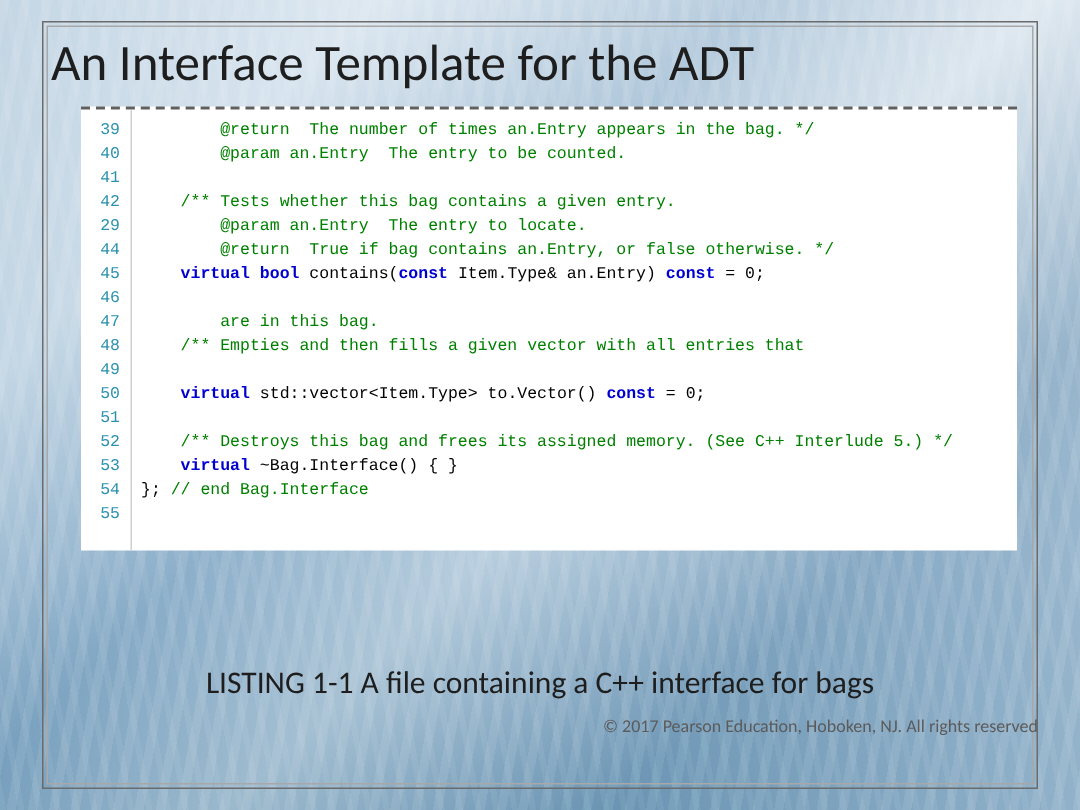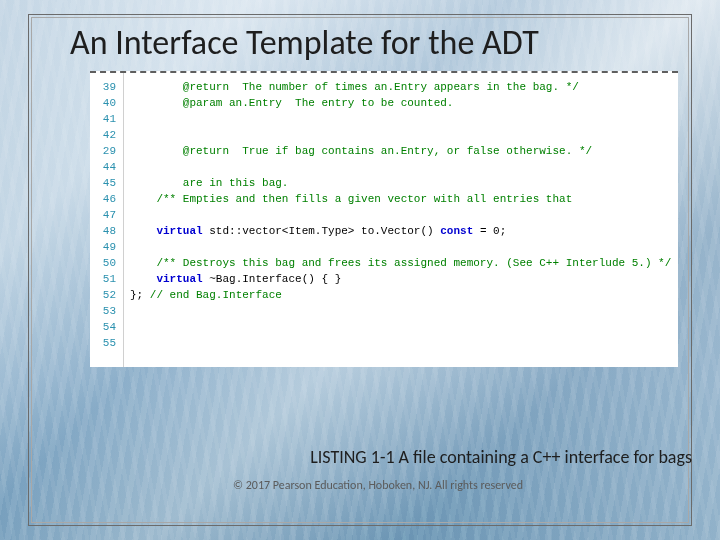--- a/index.html
+++ b/index.html
@@ -40,21 +40,20 @@
     opacity: 0.6;
   }
   .content {
     position: absolute;
     left: 28px;
     top: 18px;
     right: 28px;
     bottom: 18px;
     background: rgba(255,255,255,0.0);
     box-sizing: border-box;
-    margin-left: 36px;
   }
   .frame-outer {
     position: absolute;
     left: 28px;
     top: 14px;
     right: 28px;
     bottom: 14px;
     border: 1px solid #6b6b6b;
     box-sizing: border-box;
   }
@@ -117,29 +116,29 @@
     white-space: pre;
     color: #000;
   }
   .kw   { color: #0000d0; font-weight: bold; }
   .cmt  { color: #008000; }
   
   .caption {
     position: absolute;
     left: 0; right: 0;
     bottom: 54px;
-    text-align: right;
-    font-size: 18px;
+    text-align: center;
+    font-size: 21px;
     color: #1e1e1e;
   }
   .copyright {
     position: absolute;
     left: 0; right: 0;
     bottom: 30px;
-    text-align: center;
+    text-align: right;
     font-size: 12px;
     color: #5b5b5b;
   }
 </style>
 </head>
 <body>
 
 <div class="slide">
   <div class="building-stripes"></div>
   <div class="frame-outer"></div>
@@ -166,22 +165,24 @@
           <div>52</div>
           <div>53</div>
           <div>54</div>
           <div>55</div>
         </div>
       <div class="gutter-line"></div>
       <div class="code-lines" id="code-lines">
           <div><span>        </span><span class="cmt">@return  The number of times an.Entry appears in the bag. */</span></div>
           <div><span>        </span><span class="cmt">@param an.Entry  The entry to be counted.</span></div>
           <div></div>
-          <div><span>    </span></div>
+          <div><span>    </span><span class="cmt">/** Tests whether this bag contains a given entry.</span></div>
+          <div><span>        </span><span class="cmt">@param an.Entry  The entry to locate.</span></div>
           <div><span>        </span><span class="cmt">@return  True if bag contains an.Entry, or false otherwise. */</span></div>
+          <div><span>    </span><span class="kw">virtual bool</span><span> contains(</span><span class="kw">const</span><span> Item.Type&amp; an.Entry) </span><span class="kw">const</span><span> = 0;</span></div>
           <div></div>
           <div><span>        </span><span class="cmt">are in this bag.</span></div>
           <div><span>    </span><span class="cmt">/** Empties and then fills a given vector with all entries that</span></div>
           <div><span>        </span></div>
           <div><span>    </span><span class="kw">virtual</span><span> std::vector&lt;Item.Type&gt; to.Vector() </span><span class="kw">const</span><span> = 0;</span></div>
           <div></div>
           <div><span>    </span><span class="cmt">/** Destroys this bag and frees its assigned memory. (See C++ Interlude 5.) */</span></div>
           <div><span>    </span><span class="kw">virtual</span><span> ~Bag.Interface() { }</span></div>
           <div><span>}; </span><span class="cmt">// end Bag.Interface</span></div>
         </div>

